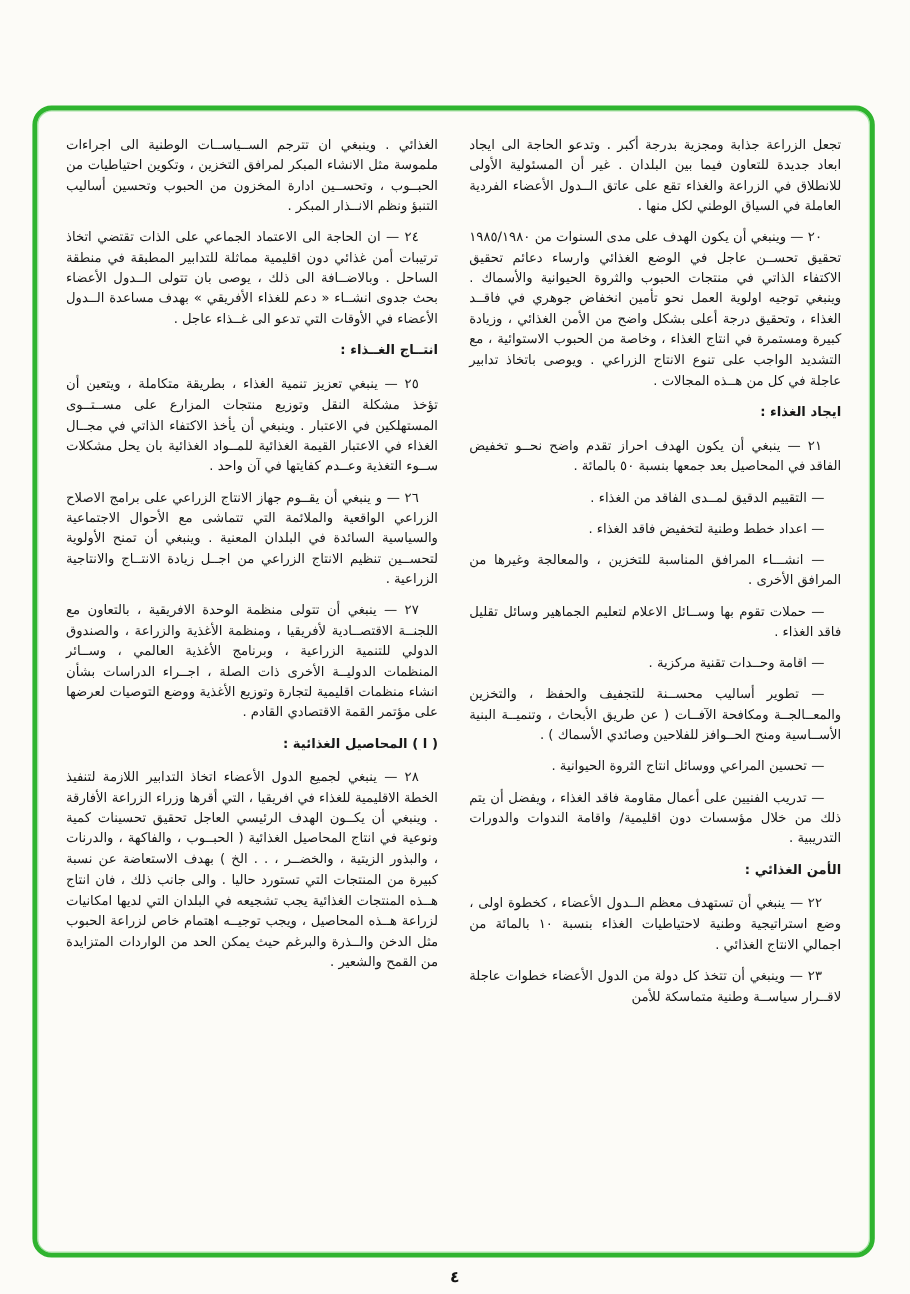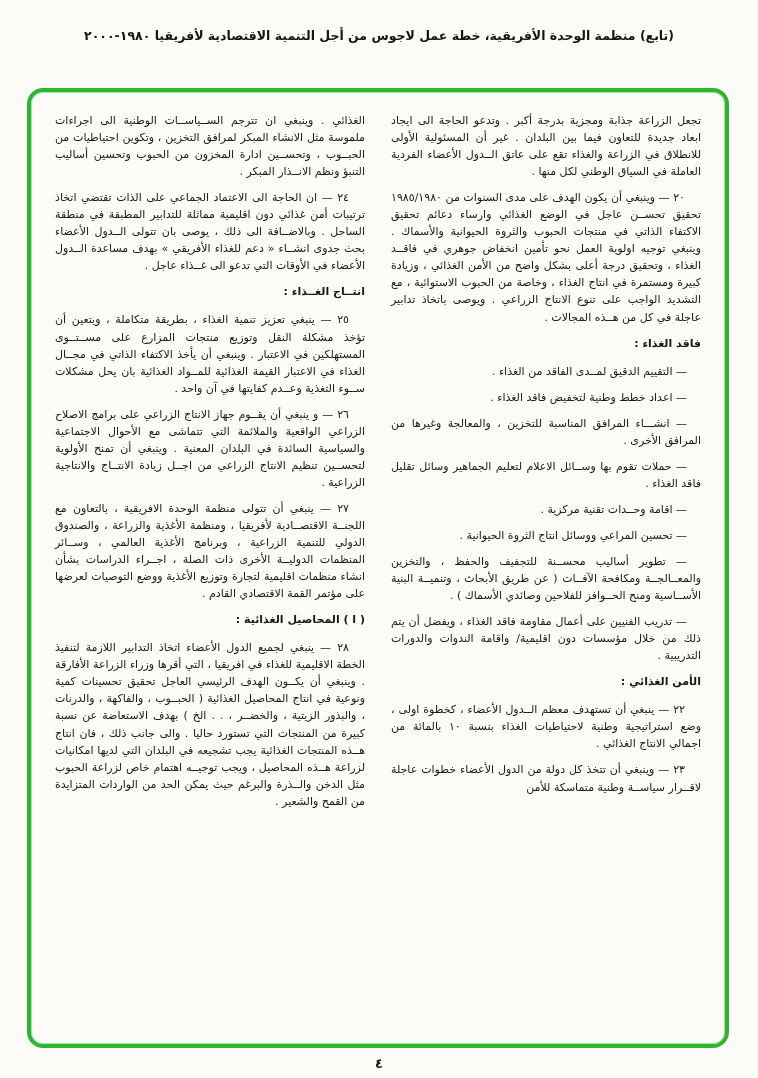--- a/index.html
+++ b/index.html
@@ -76,36 +76,36 @@
     font-weight: 700;
     color: #141414;
   }
 </style>
 </head>
 <body>
 
 <div class="page">
 
   <header class="doc-header">
-    <div class="doc-title">(تابع) منظمة الوحدة الأفريقية، خطة عمل لاجوس من أجل التنمية الاقتصادية لأفريقيا ١٩٨٠-٢٠٠٠</div>
   </header>
 
   <div class="content-frame" style="border-color: rgb(47, 180, 47);">
     <div class="columns">
       <div class="col" id="col-right">
           <div class="block paragraph">تجعل الزراعة جذابة ومجزية بدرجة أكبر . وتدعو الحاجة الى ايجاد ابعاد جديدة للتعاون فيما بين البلدان . غير أن المسئولية الأولى للانطلاق في الزراعة والغذاء تقع على عاتق الــدول الأعضاء الفردية العاملة في السياق الوطني لكل منها .</div>
           <div class="block paragraph">٢٠ — وينبغي أن يكون الهدف على مدى السنوات من ١٩٨٥/١٩٨٠ تحقيق تحســن عاجل في الوضع الغذائي وارساء دعائم تحقيق الاكتفاء الذاتي في منتجات الحبوب والثروة الحيوانية والأسماك . وينبغي توجيه اولوية العمل نحو تأمين انخفاض جوهري في فاقــد الغذاء ، وتحقيق درجة أعلى بشكل واضح من الأمن الغذائي ، وزيادة كبيرة ومستمرة في انتاج الغذاء ، وخاصة من الحبوب الاستوائية ، مع التشديد الواجب على تنوع الانتاج الزراعي . ويوصى باتخاذ تدابير عاجلة في كل من هــذه المجالات .</div>
-          <div class="block heading">فاقد الغذاء :</div>
+          <div class="block heading">ايجاد الغذاء :</div>
+          <div class="block paragraph">٢١ — ينبغي أن يكون الهدف احراز تقدم واضح نحــو تخفيض الفاقد في المحاصيل بعد جمعها بنسبة ٥٠ بالمائة .</div>
           <div class="block list-item">— التقييم الدقيق لمــدى الفاقد من الغذاء .</div>
           <div class="block list-item">— اعداد خطط وطنية لتخفيض فاقد الغذاء .</div>
           <div class="block list-item">— انشـــاء المرافق المناسبة للتخزين ، والمعالجة وغيرها من المرافق الأخرى .</div>
           <div class="block list-item">— حملات تقوم بها وســائل الاعلام لتعليم الجماهير وسائل تقليل فاقد الغذاء .</div>
           <div class="block list-item">— اقامة وحــدات تقنية مركزية .</div>
+          <div class="block list-item">— تطوير أساليب محســنة للتجفيف والحفظ ، والتخزين والمعــالجــة ومكافحة الآفــات ( عن طريق الأبحاث ، وتنميــة البنية الأســاسية ومنح الحــوافز للفلاحين وصائدي الأسماك ) .</div>
           <div class="block list-item">— تحسين المراعي ووسائل انتاج الثروة الحيوانية .</div>
-          <div class="block list-item">— تطوير أساليب محســنة للتجفيف والحفظ ، والتخزين والمعــالجــة ومكافحة الآفــات ( عن طريق الأبحاث ، وتنميــة البنية الأســاسية ومنح الحــوافز للفلاحين وصائدي الأسماك ) .</div>
           <div class="block list-item">— تدريب الفنيين على أعمال مقاومة فاقد الغذاء ، ويفضل أن يتم ذلك من خلال مؤسسات دون اقليمية/ واقامة الندوات والدورات التدريبية .</div>
           <div class="block heading">الأمن الغذائي :</div>
           <div class="block paragraph">٢٢ — ينبغي أن تستهدف معظم الــدول الأعضاء ، كخطوة اولى ، وضع استراتيجية وطنية لاحتياطيات الغذاء بنسبة ١٠ بالمائة من اجمالي الانتاج الغذائي .</div>
           <div class="block paragraph">٢٣ — وينبغي أن تتخذ كل دولة من الدول الأعضاء خطوات عاجلة لاقــرار سياســة وطنية متماسكة للأمن</div>
         </div>
       <div class="col" id="col-left">
           <div class="block paragraph">الغذائي . وينبغي ان تترجم الســياســات الوطنية الى اجراءات ملموسة مثل الانشاء المبكر لمرافق التخزين ، وتكوين احتياطيات من الحبــوب ، وتحســين ادارة المخزون من الحبوب وتحسين أساليب التنبؤ ونظم الانــذار المبكر .</div>
           <div class="block paragraph">٢٤ — ان الحاجة الى الاعتماد الجماعي على الذات تقتضي اتخاذ ترتيبات أمن غذائي دون اقليمية مماثلة للتدابير المطبقة في منطقة الساحل . وبالاضــافة الى ذلك ، يوصى بان تتولى الــدول الأعضاء بحث جدوى انشــاء « دعم للغذاء الأفريقي » بهدف مساعدة الــدول الأعضاء في الأوقات التي تدعو الى غــذاء عاجل .</div>
           <div class="block heading">انتــاج الغــذاء :</div>
           <div class="block paragraph">٢٥ — ينبغي تعزيز تنمية الغذاء ، بطريقة متكاملة ، ويتعين أن تؤخذ مشكلة النقل وتوزيع منتجات المزارع على مســتــوى المستهلكين في الاعتبار . وينبغي أن يأخذ الاكتفاء الذاتي في مجــال الغذاء في الاعتبار القيمة الغذائية للمــواد الغذائية بان يحل مشكلات ســوء التغذية وعــدم كفايتها في آن واحد .</div>

